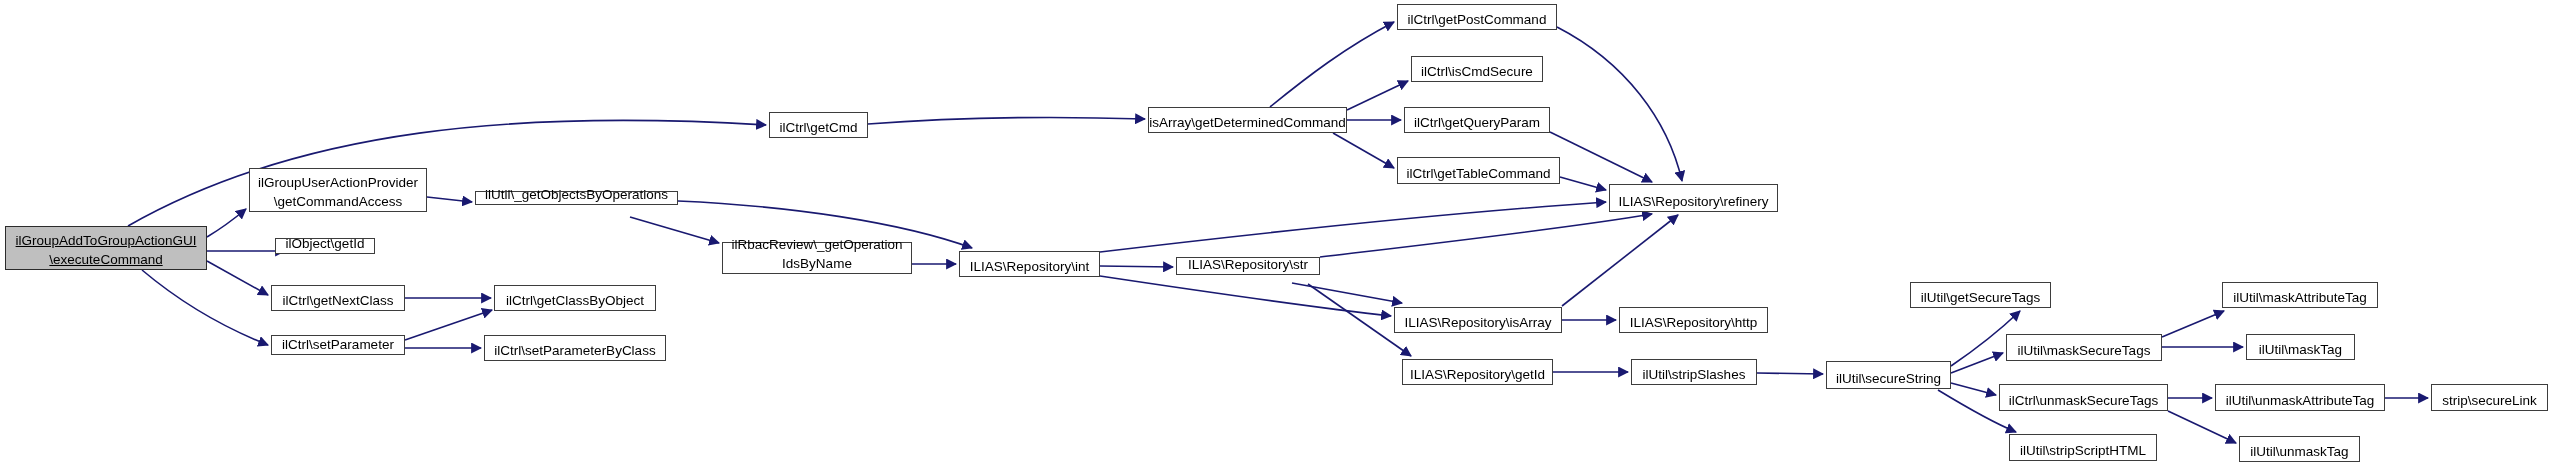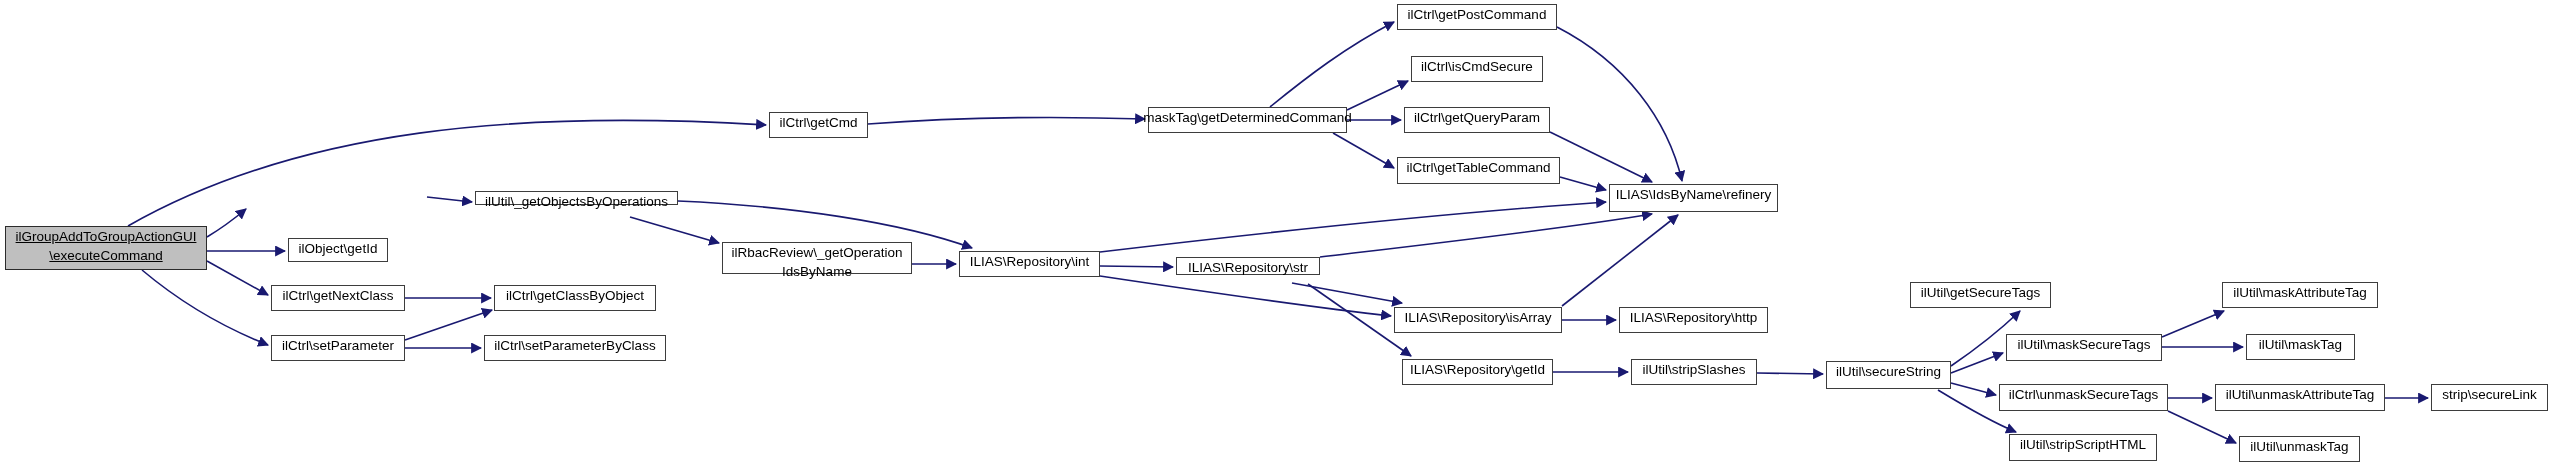--- a/index.html
+++ b/index.html
@@ -3,21 +3,21 @@
 <meta charset="utf-8">
 <style>
   html,body{margin:0;padding:0;background:#ffffff;}
   body{position:relative;width:2553px;height:468px;font-family:"Liberation Sans",sans-serif;}
   #canvas{position:absolute;left:0;top:0;width:2553px;height:468px;}
   svg.edges{position:absolute;left:0;top:0;z-index:1;}
   .edge{fill:none;stroke:#191970;stroke-width:1.6px;}
   .node{
     position:absolute;z-index:2;box-sizing:border-box;
     background:#ffffff;border:1.5px solid #3d3d3d;
-    display:flex;align-items:flex-start;justify-content:center;
+    display:flex;align-items:flex-end;justify-content:center;
     font-size:13.5px;line-height:19px;color:#000000;text-align:center;
     white-space:pre-line;cursor:pointer;
   }
   .node.root{background:#bfbfbf;border-color:#2b2b2b;text-decoration:underline;}
   .node span{white-space:pre-line;pointer-events:none;}
 </style>
 </head>
 <body>
 
 <div id="canvas">
@@ -64,37 +64,39 @@
     <path class="edge" marker-end="url(#arrow)" d="M1938,390 C1966,407 1994,423 2016,432"></path>
     <path class="edge" marker-end="url(#arrow)" d="M2162,337 L2224,311"></path>
     <path class="edge" marker-end="url(#arrow)" d="M2162,347 L2243,347"></path>
     <path class="edge" marker-end="url(#arrow)" d="M2168,398 L2212,398"></path>
     <path class="edge" marker-end="url(#arrow)" d="M2168,411 L2236,443"></path>
     <path class="edge" marker-end="url(#arrow)" d="M2385,398 L2428,398"></path>
   </svg>
 
   <div class="node root" style="left:5px;top:226px;width:202px;height:44px"><span>ilGroupAddToGroupActionGUI
 \executeCommand</span></div>
-  <div class="node" style="left:288px;top:238px;width:100px;height:24px"><span>ilObject\getId</span></div>
+  <div class="node" style="left:249px;top:168px;width:178px;height:44px"><span>ilGroupUserActionProvider
+\getCommandAccess</span></div>
+  <div class="node" style="left:275px;top:238px;width:100px;height:16px"><span>ilObject\getId</span></div>
   <div class="node" style="left:271px;top:285px;width:134px;height:26px"><span>ilCtrl\getNextClass</span></div>
-  <div class="node" style="left:271px;top:335px;width:134px;height:26px"><span>ilCtrl\setParameter</span></div>
+  <div class="node" style="left:271px;top:335px;width:134px;height:20px"><span>ilCtrl\setParameter</span></div>
   <div class="node" style="left:494px;top:285px;width:162px;height:26px"><span>ilCtrl\getClassByObject</span></div>
   <div class="node" style="left:484px;top:335px;width:182px;height:26px"><span>ilCtrl\setParameterByClass</span></div>
   <div class="node" style="left:475px;top:191px;width:203px;height:14px"><span>ilUtil\_getObjectsByOperations</span></div>
   <div class="node" style="left:769px;top:112px;width:99px;height:26px"><span>ilCtrl\getCmd</span></div>
   <div class="node" style="left:722px;top:242px;width:190px;height:32px"><span>ilRbacReview\_getOperation
 IdsByName</span></div>
   <div class="node" style="left:959px;top:251px;width:141px;height:26px"><span>ILIAS\Repository\int</span></div>
-  <div class="node" style="left:1148px;top:107px;width:199px;height:26px"><span>maskTag\getDeterminedCommand</span></div>
+  <div class="node" style="left:1148px;top:107px;width:199px;height:26px"><span>isArray\getDeterminedCommand</span></div>
   <div class="node" style="left:1176px;top:257px;width:144px;height:18px"><span>ILIAS\Repository\str</span></div>
   <div class="node" style="left:1397px;top:4px;width:160px;height:26px"><span>ilCtrl\getPostCommand</span></div>
   <div class="node" style="left:1411px;top:56px;width:132px;height:26px"><span>ilCtrl\isCmdSecure</span></div>
   <div class="node" style="left:1404px;top:107px;width:146px;height:26px"><span>ilCtrl\getQueryParam</span></div>
   <div class="node" style="left:1397px;top:157px;width:163px;height:27px"><span>ilCtrl\getTableCommand</span></div>
-  <div class="node" style="left:1609px;top:184px;width:169px;height:28px"><span>ILIAS\IdsByName\refinery</span></div>
+  <div class="node" style="left:1609px;top:184px;width:169px;height:28px"><span>ILIAS\Repository\refinery</span></div>
   <div class="node" style="left:1394px;top:307px;width:168px;height:26px"><span>ILIAS\Repository\isArray</span></div>
   <div class="node" style="left:1619px;top:307px;width:149px;height:26px"><span>ILIAS\Repository\http</span></div>
   <div class="node" style="left:1402px;top:359px;width:151px;height:26px"><span>ILIAS\Repository\getId</span></div>
   <div class="node" style="left:1631px;top:359px;width:126px;height:26px"><span>ilUtil\stripSlashes</span></div>
   <div class="node" style="left:1826px;top:361px;width:125px;height:28px"><span>ilUtil\secureString</span></div>
   <div class="node" style="left:1910px;top:282px;width:141px;height:26px"><span>ilUtil\getSecureTags</span></div>
   <div class="node" style="left:2006px;top:334px;width:156px;height:27px"><span>ilUtil\maskSecureTags</span></div>
   <div class="node" style="left:1999px;top:384px;width:169px;height:27px"><span>ilCtrl\unmaskSecureTags</span></div>
   <div class="node" style="left:2009px;top:434px;width:148px;height:27px"><span>ilUtil\stripScriptHTML</span></div>
   <div class="node" style="left:2222px;top:282px;width:156px;height:26px"><span>ilUtil\maskAttributeTag</span></div>

